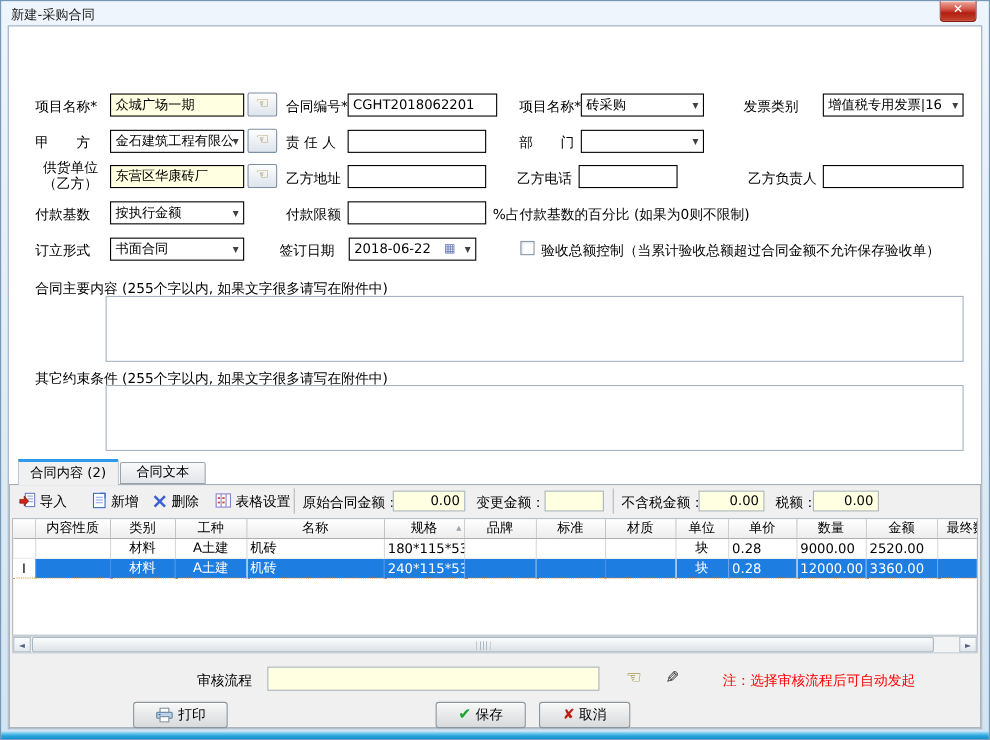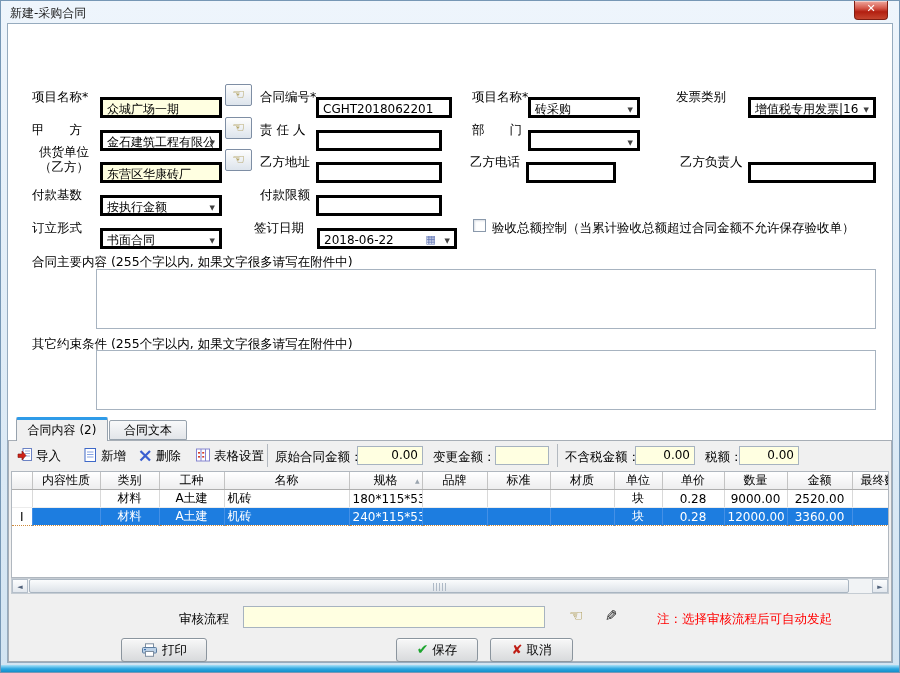--- a/index.html
+++ b/index.html
@@ -5,43 +5,43 @@
   html,body{margin:0;padding:0;}
   body{font-family:"DejaVu Sans","Liberation Sans",sans-serif;background:#9fb6c9;}
   .win{position:relative;width:900px;height:673px;background:linear-gradient(#eef5fc,#d2e4f2);border:1px solid #7697b5;box-sizing:border-box;overflow:hidden;}
   .titlebar{position:absolute;left:0;top:0;right:0;height:22px;text-decoration:underline;}
   .title-text{position:absolute;left:9px;top:4px;font-size:12px;color:#1a1a1a;white-space:nowrap;}
   .close-btn{position:absolute;top:0;right:11px;width:32px;height:18px;background:linear-gradient(#efa99f,#d4574a 40%,#b21f10 60%,#c5452f);border:1px solid #7e1d12;border-top:none;border-radius:0 0 4px 4px;color:#fff;font-size:11px;font-weight:bold;text-align:center;line-height:16px;box-shadow:inset 0 1px 0 rgba(255,255,255,.45);cursor:default;}
   .bottom-strip{position:absolute;left:0;right:0;bottom:0;height:7px;background:linear-gradient(#a8e0f7,#2ba6e0 55%,#158fc9);}
   .panel{position:absolute;left:6px;top:22px;width:886px;height:640px;background:#fff;border:1px solid #96abbe;box-sizing:border-box;}
   .lb{position:absolute;font-size:12.5px;color:#000;white-space:nowrap;line-height:15px;}
   .page-title{position:absolute;left:0;right:0;top:12px;text-align:center;font-size:19px;font-weight:bold;letter-spacing:3px;color:#058789;text-decoration:underline;}
-  .tf{position:absolute;height:21px;background:#fff;border:3px solid #000000;box-sizing:border-box;font-size:12px;line-height:19px;padding:0 4px;white-space:nowrap;overflow:hidden;color:#000;margin-top:12px;}
+  .tf{position:absolute;height:21px;background:#fff;border:1px solid #000000;box-sizing:border-box;font-size:12px;line-height:19px;padding:0 4px;white-space:nowrap;overflow:hidden;color:#000;}
   .yellow{background:#ffffe1;}
   .dd{}
   .dda{position:absolute;right:4px;top:6px;font-size:7px;color:#404040;line-height:8px;}
   .handbtn{position:absolute;width:27px;height:22px;background:linear-gradient(#fefefe,#dde4ec);border:1px solid #7e8ea4;border-radius:2px;text-align:center;line-height:19px;font-size:14px;color:#8a6d00;box-sizing:border-box;cursor:default;}
   .ta{position:absolute;background:#fff;border:1px solid #a7b3c0;box-sizing:border-box;}
   .cb{position:absolute;width:13px;height:13px;background:#fff;border:1px solid #8a99ab;box-shadow:inset 1px 1px 2px #d9dee4;box-sizing:border-box;}
   .tab{position:absolute;font-size:12px;text-align:center;border:1px solid #97a2ad;box-sizing:border-box;border-radius:2px 2px 0 0;}
   .tab.active{top:393px;height:24px;background:#f0f0f0;border-bottom:none;border-top:3px solid #2f9be8;line-height:20px;z-index:3;}
-  .tab.inactive{top:396px;height:20px;background:linear-gradient(#f8f9fa,#e2e5e9);line-height:19px;z-index:1;}
+  .tab.inactive{top:396px;height:20px;background:linear-gradient(#f8f9fa,#e2e5e9);line-height:19px;z-index:1;font-family:Liberation Mono, monospace;}
   .lower{position:absolute;left:0;top:416px;width:884px;height:222px;background:#f0f0f0;border:1px solid #a7aeb6;box-sizing:border-box;z-index:2;}
   .titem{position:absolute;top:5px;height:20px;font-size:12.5px;line-height:20px;white-space:nowrap;cursor:default;}
   .titem svg{vertical-align:-3px;margin-right:3px;}
   .tsep{position:absolute;top:3px;width:1px;height:23px;background:#b3b9c0;}
   .tlb{position:absolute;top:8px;font-size:12.5px;line-height:15px;white-space:nowrap;}
   .tfield{position:absolute;top:5px;height:19px;background:#ffffe1;border:1px solid #a7b3c0;box-sizing:border-box;font-size:12px;line-height:17px;padding:0 4px;text-align:right;}
   .grid{position:absolute;left:2px;top:30px;width:878px;height:107px;background:#fff;border:1px solid #b0b7bf;box-sizing:border-box;overflow:hidden;}
   .grid table{border-collapse:collapse;table-layout:fixed;width:905px;font-size:12px;}
   .grid th{height:17px;font-weight:normal;background:linear-gradient(#ffffff,#ededee);border-right:1px solid #c3c3c3;border-bottom:1px solid #aeaeae;padding:0 2px;white-space:nowrap;overflow:hidden;position:relative;}
   .grid td{height:17px;border-right:1px solid #d9d9d9;border-bottom:1px solid #ececec;padding:0 3px;white-space:nowrap;overflow:hidden;}
   .grid tr.selected td{background:#1d7de0;color:#fff;border-right-color:#4490e6;border-top:1px dotted #cf8a3a;border-bottom:1px dotted #cf8a3a;}
   .grid tr.selected td.selcell{background:#fff;color:#000;}
-  .c{text-align:center}.l{text-align:left}.r{text-align:center}
+  .c{text-align:center}.l{text-align:left}.r{text-align:left}
   .sort-ic{position:absolute;right:2px;top:5px;font-size:6px;color:#9aa4ae;}
   .hscroll{position:absolute;left:2px;top:137px;width:878px;height:16px;background:#f1f3f5;border:1px solid #c5ccd3;box-sizing:border-box;}
   .sarrow{position:absolute;top:0;width:16px;height:14px;text-align:center;line-height:14px;font-size:7px;color:#51627b;background:linear-gradient(#fcfdfe,#e3e8ee);border:1px solid #b5bfca;box-sizing:border-box;}
   .sthumb{position:absolute;left:17px;top:0;width:820px;height:14px;background:linear-gradient(#fbfcfd,#dde2e8);border:1px solid #a9b5c1;border-radius:2px;box-sizing:border-box;}
   .sgrip{position:absolute;left:50%;top:3px;width:13px;height:8px;margin-left:-6px;background:repeating-linear-gradient(90deg,#aeb9c6 0 1px,transparent 1px 3px);}
   .rev-field{position:absolute;height:22px;background:#ffffe1;border:1px solid #a7b3c0;box-sizing:border-box;font-size:12px;line-height:20px;padding:0 4px;}
   .rev-ic{position:absolute;font-size:15px;line-height:20px;cursor:default;}
   .note{position:absolute;font-size:12.5px;color:#ff0000;white-space:nowrap;}
   .btn{position:absolute;height:24px;background:linear-gradient(#f8f8f8,#e9eaeb 45%,#d8dadc);border:1px solid #8b959e;border-radius:3px;box-sizing:border-box;font-size:12.5px;text-align:center;line-height:21px;cursor:default;box-shadow:inset 0 1px 0 #fff;}
   .btn svg{vertical-align:-3px;margin-right:4px;}
@@ -84,25 +84,26 @@
     <div class="tf" style="left:308px;top:126px;width:126px"></div>
     <span class="lb" style="left:462px;top:130px">乙方电话</span>
     <div class="tf" style="left:518px;top:126px;width:90px"></div>
     <span class="lb" style="left:672px;top:130px">乙方负责人</span>
     <div class="tf" style="left:740px;top:126px;width:128px"></div>
 
     <span class="lb" style="left:24px;top:163px">付款基数</span>
     <div class="tf dd" style="left:92px;top:159px;width:122px"><span>按执行金额</span><span class="dda">▼</span></div>
     <span class="lb" style="left:252px;top:163px">付款限额</span>
     <div class="tf" style="left:308px;top:159px;width:126px"></div>
+    <span class="lb" style="left:440px;top:163px">%占付款基数的百分比 (如果为0则不限制)</span>
 
     <span class="lb" style="left:24px;top:196px">订立形式</span>
     <div class="tf dd" style="left:92px;top:192px;width:122px"><span>书面合同</span><span class="dda">▼</span></div>
     <span class="lb" style="left:246px;top:196px">签订日期</span>
-    <div class="tf dd" style="left:309px;top:192px;width:140px;padding-right:12px"><span>2018-06-22</span><span class="dda" style="right:18px;top:5px;font-size:11px;color:#5f74b5">▦</span><span class="dda">▼</span></div>
+    <div class="tf dd" style="left:309px;top:192px;width:116px;padding-right:12px"><span>2018-06-22</span><span class="dda" style="right:18px;top:5px;font-size:11px;color:#5f74b5">▦</span><span class="dda">▼</span></div>
     <div class="cb" style="left:465px;top:195px"></div>
     <span class="lb" style="left:484px;top:196px">验收总额控制（当累计验收总额超过合同金额不允许保存验收单）</span>
 
     <span class="lb" style="left:24px;top:230px">合同主要内容 (255个字以内, 如果文字很多请写在附件中)</span>
     <div class="ta" style="left:88px;top:245px;width:780px;height:60px"></div>
     <span class="lb" style="left:24px;top:312px">其它约束条件 (255个字以内, 如果文字很多请写在附件中)</span>
     <div class="ta" style="left:88px;top:326px;width:780px;height:60px"></div>
 
     <div class="tab active" style="left:8px;width:92px">合同内容 (2)</div>
     <div class="tab inactive" style="left:101px;width:78px">合同文本</div>

